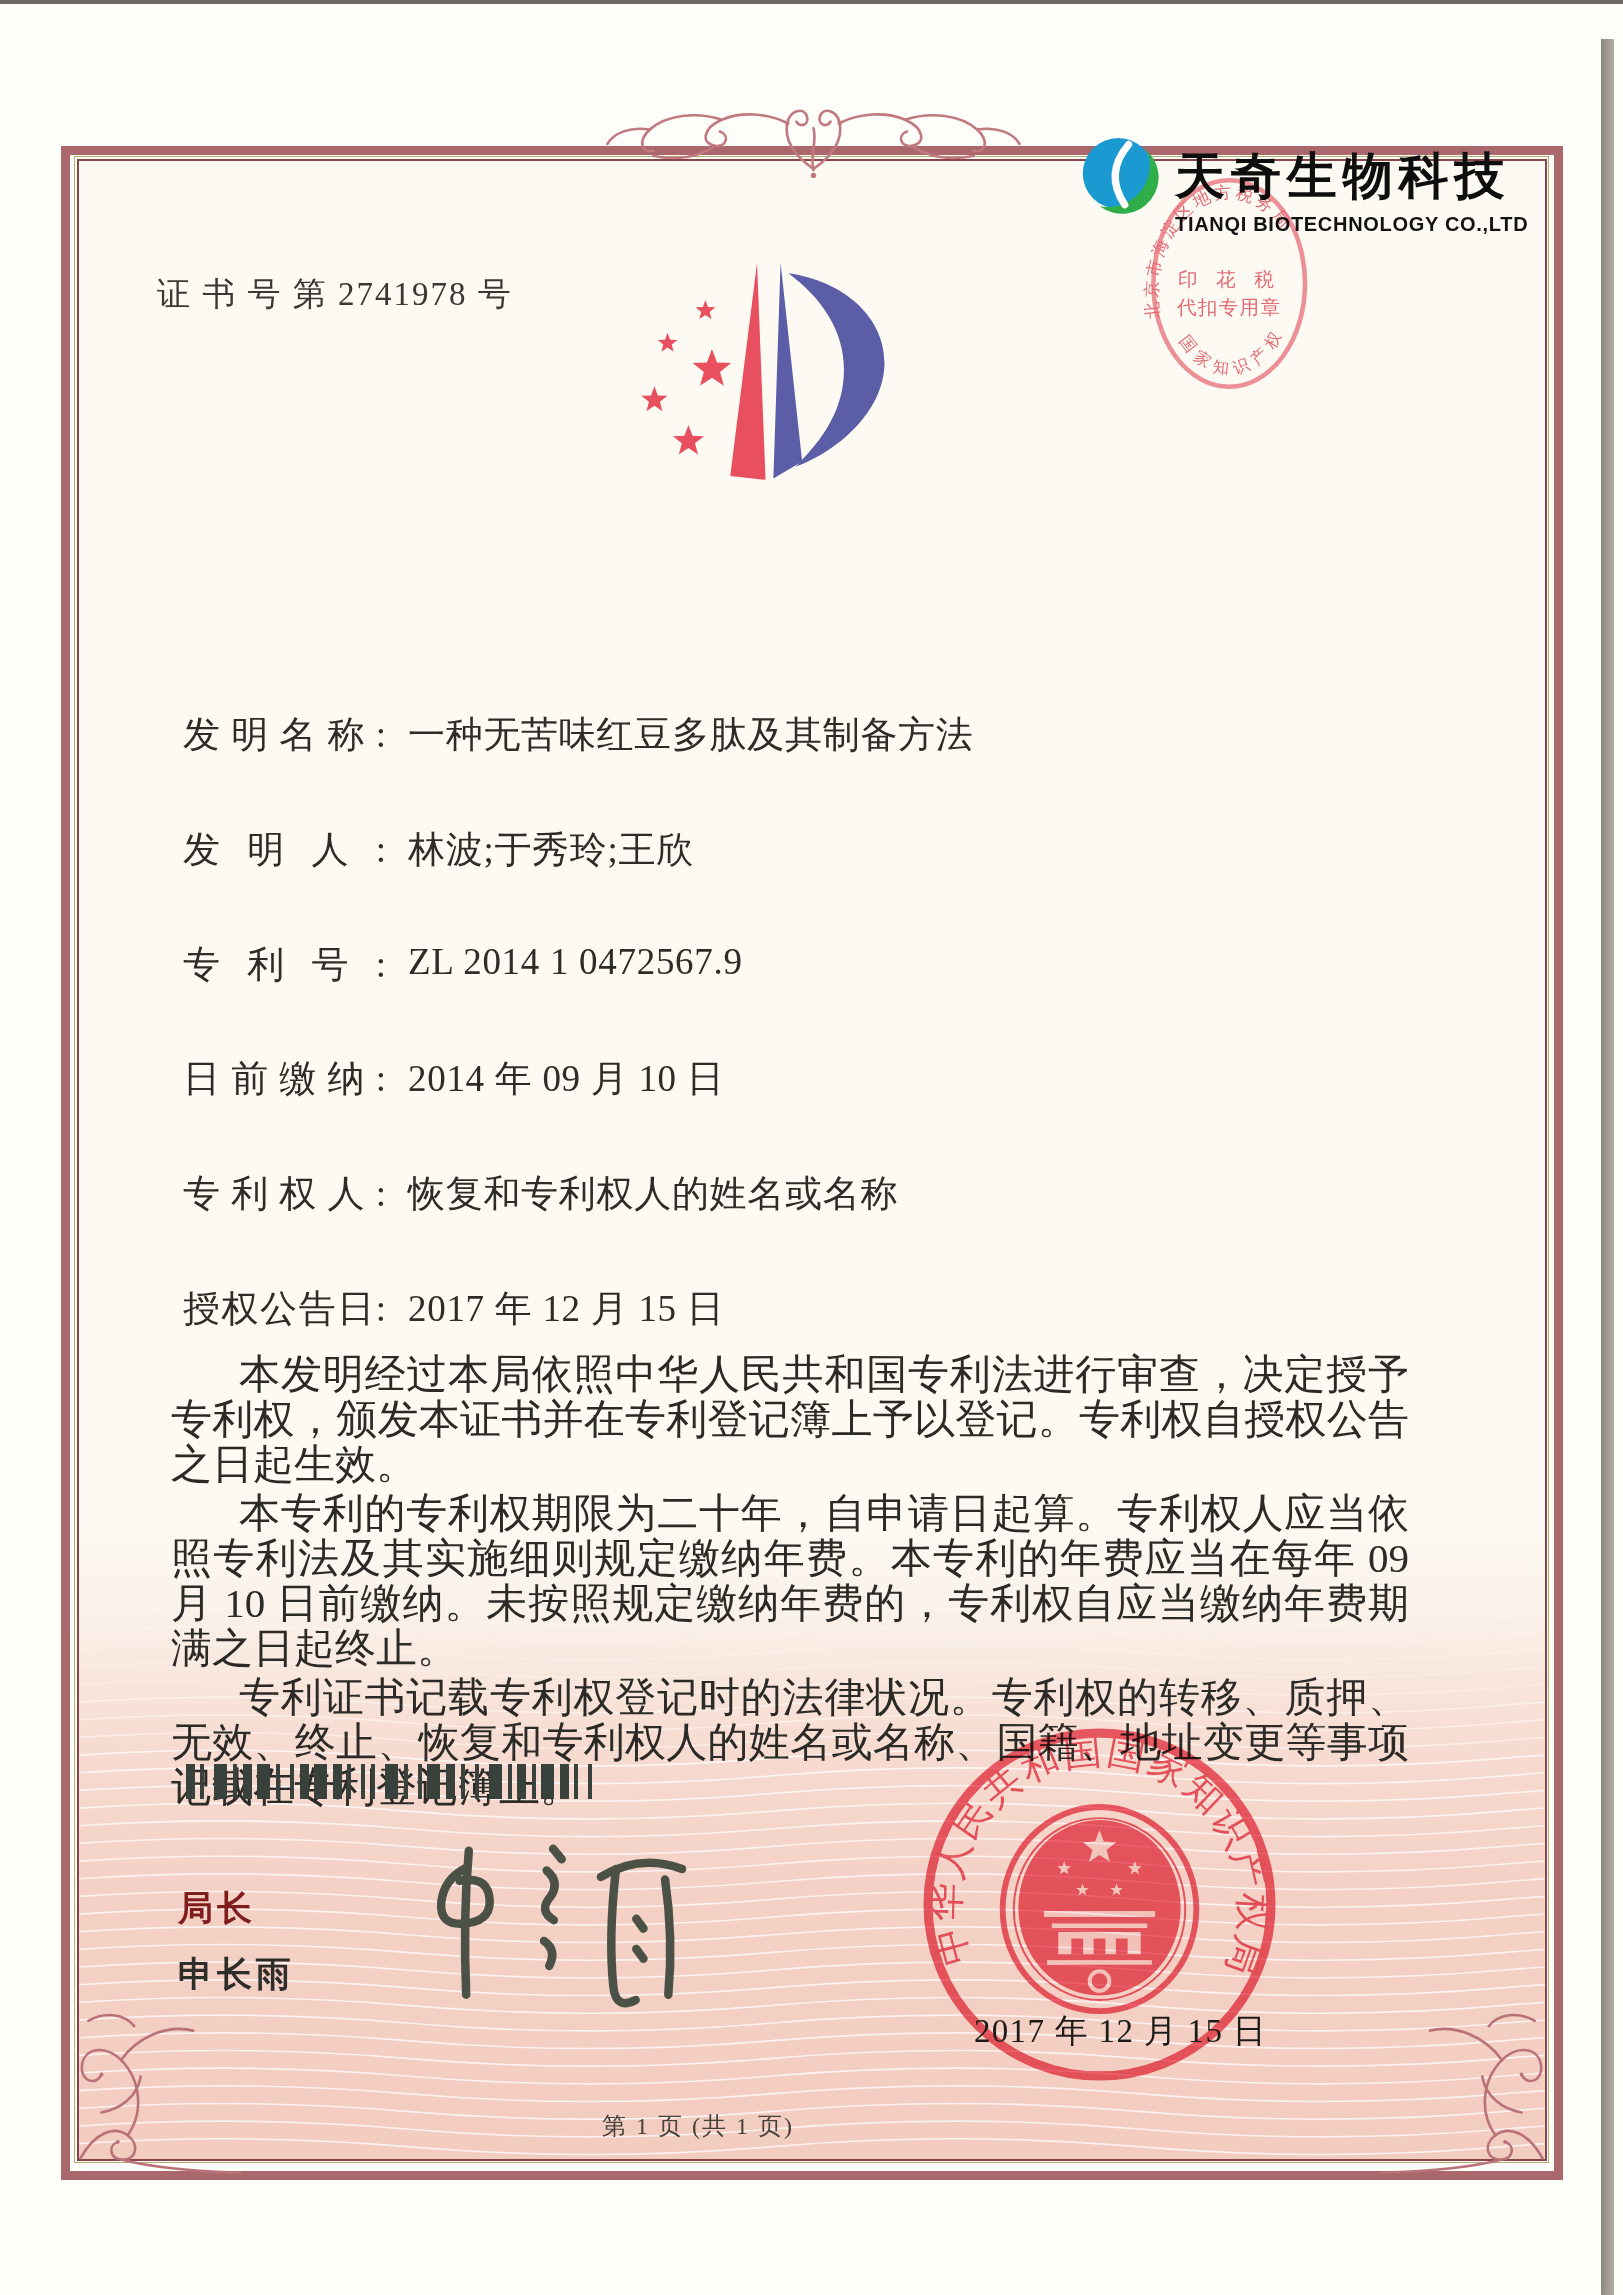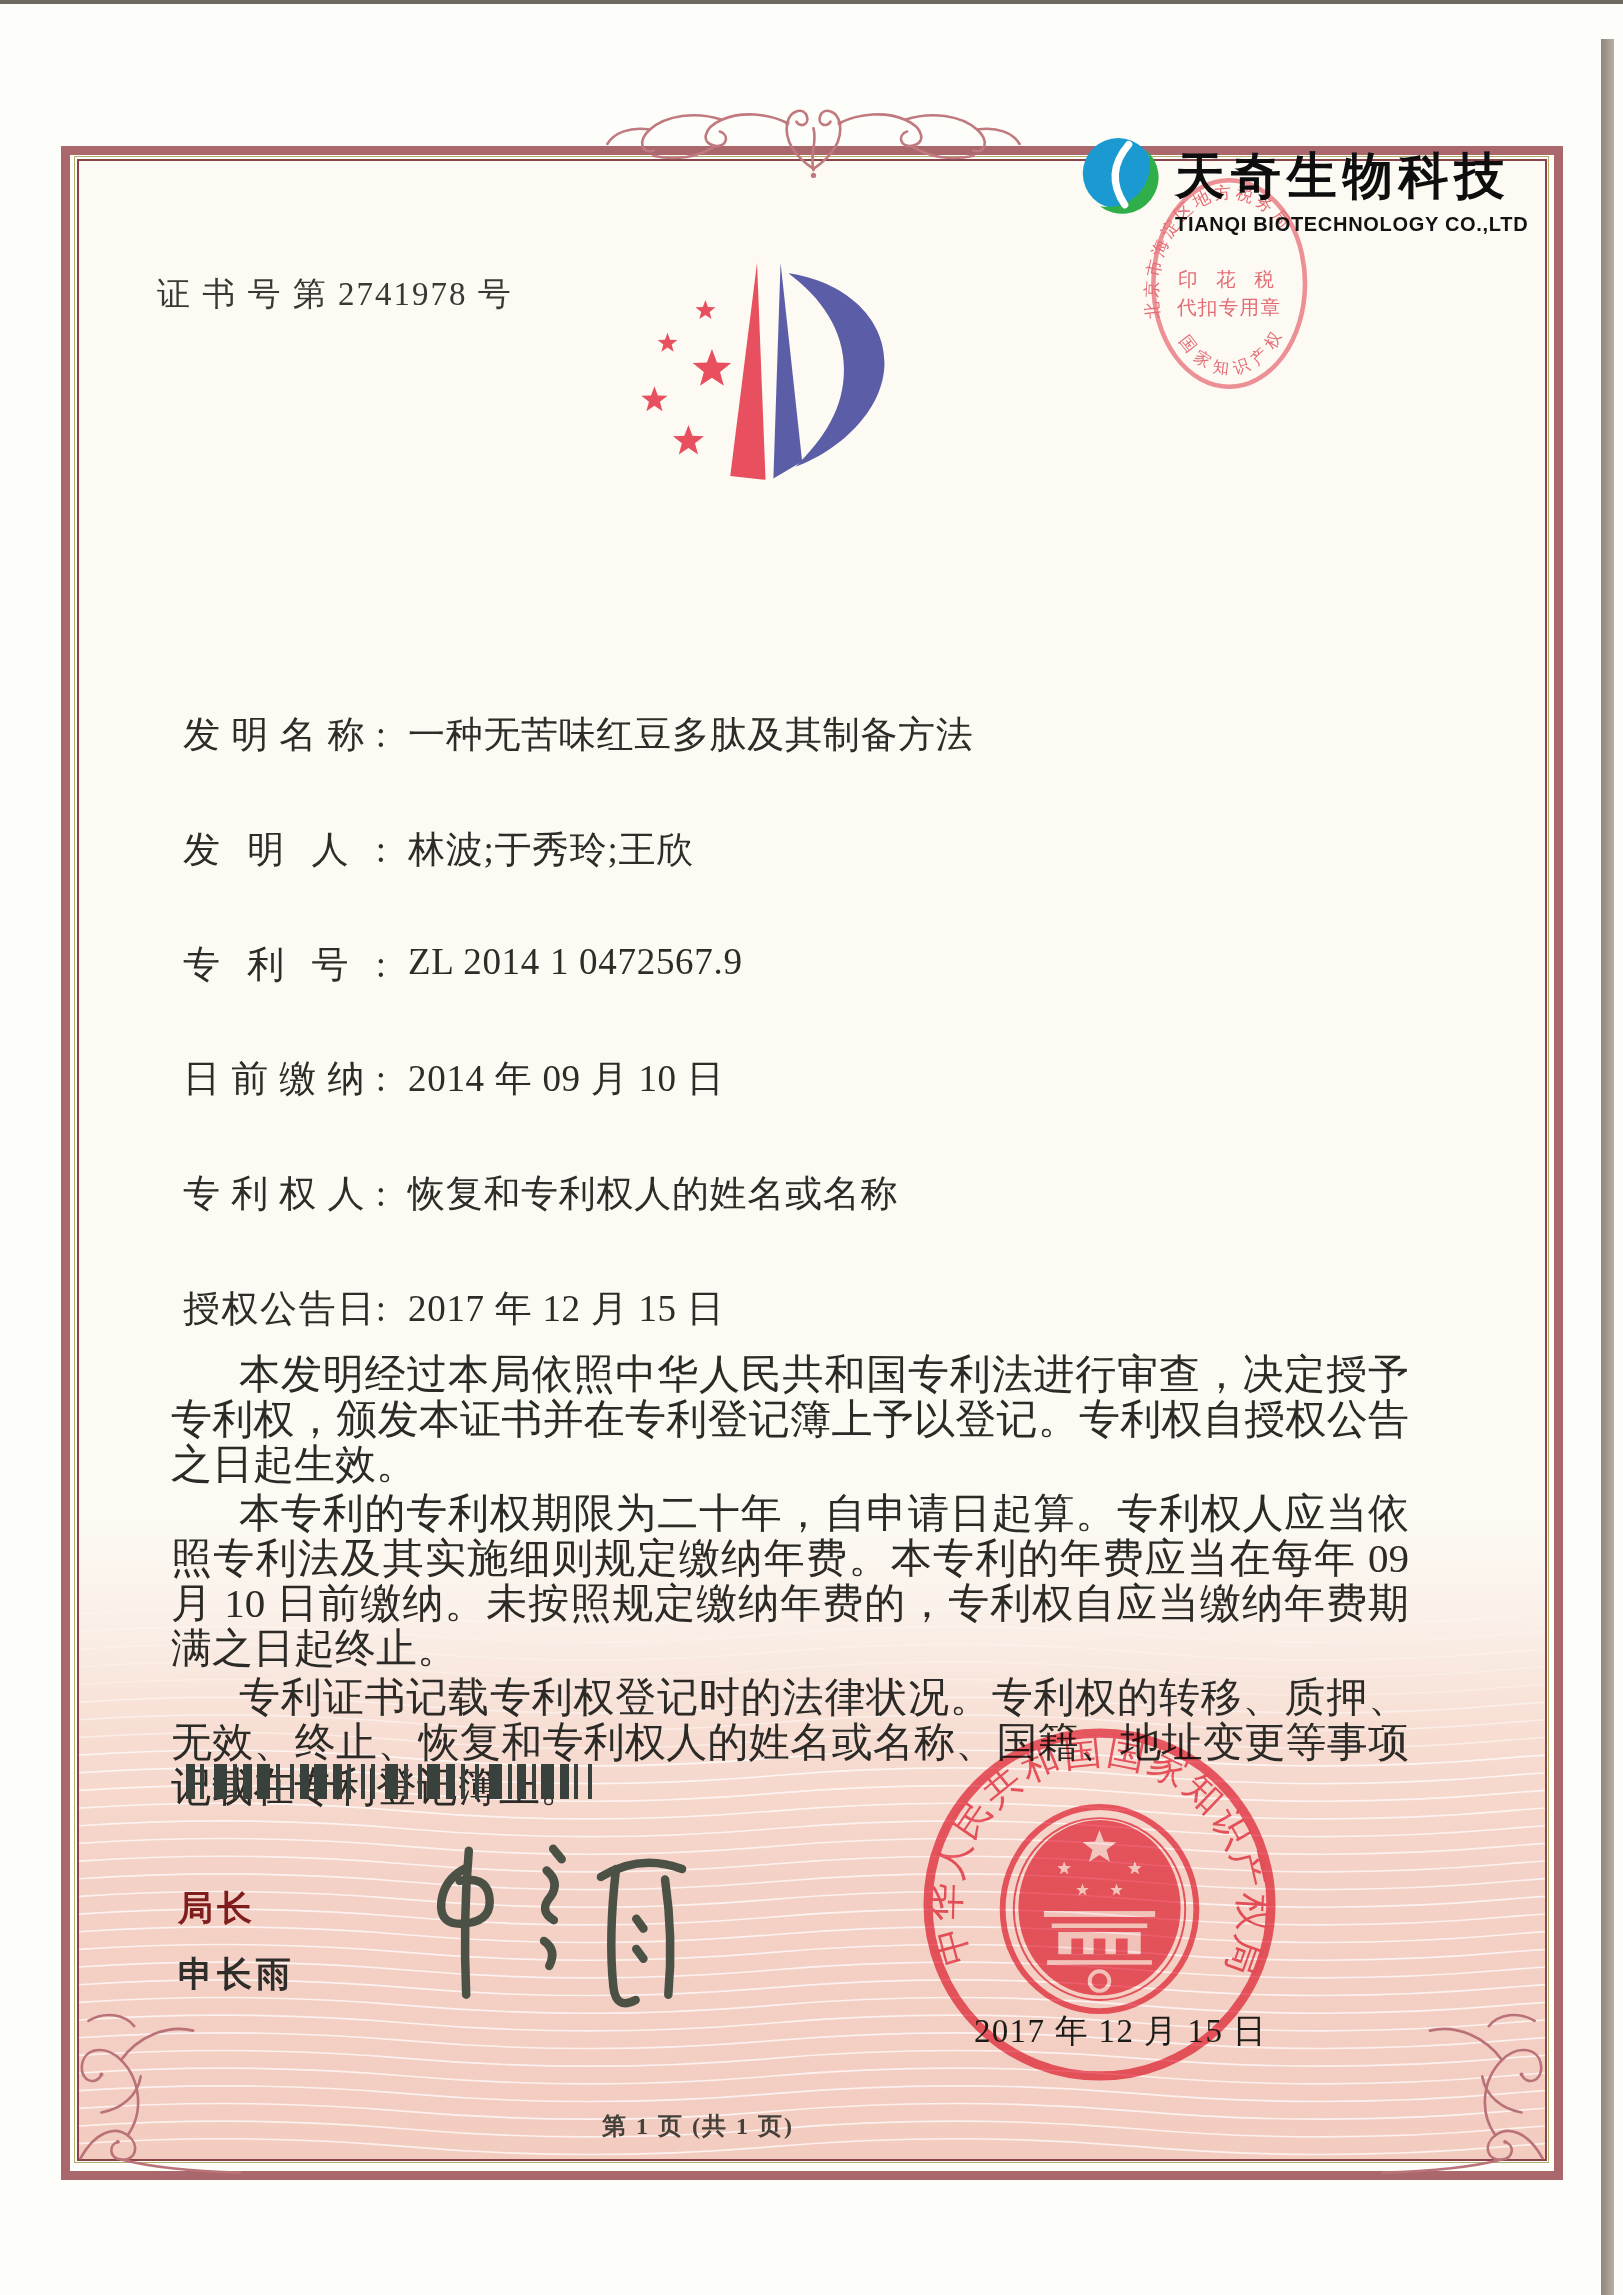--- a/index.html
+++ b/index.html
@@ -34,21 +34,21 @@
   .field .lbl{display:inline-block;width:203px;text-align:justify;text-align-last:justify;vertical-align:top;}
   .field .val{margin-left:22px;letter-spacing:0.7px;}
   .f1{top:710px;} .f2{top:825px;} .f3{top:940px;} .f4{top:1054px;} .f5{top:1169px;} .f6{top:1284px;}
   .body-text{left:171px;top:1352px;width:1238px;font-size:41px;line-height:45px;color:#2b2a26;text-align:justify;}
   .body-text p{margin:0 0 3.9px 0;text-indent:68px;}
   .signer-title{left:178px;top:1885px;font-size:35px;font-weight:bold;color:#7f1d1d;
     font-family:Liberation Sans, sans-serif;letter-spacing:3.9px;}
   .signer-name{left:178px;top:1951px;font-size:35px;font-weight:bold;color:#2f2d2a;
     font-family:"Liberation Sans","DejaVu Sans",sans-serif;letter-spacing:3.9px;}
   .seal-date{left:974px;top:2009px;font-size:33px;color:#1d1b17;letter-spacing:1.3px;z-index:6;}
-  .footer{left:602px;top:2110px;font-size:24px;color:#45413a;letter-spacing:2px;font-weight:bold;}
+  .footer{left:602px;top:2110px;font-size:24px;color:#45413a;letter-spacing:2px;}
   #barcode{left:186px;top:1764px;width:407px;height:35px;}
   #barcode div{position:absolute;top:0;height:35px;background:#39413d;}
 </style>
 </head>
 <body>
 
 <div class="page">
 
   <div class="abs interior"></div>
 

